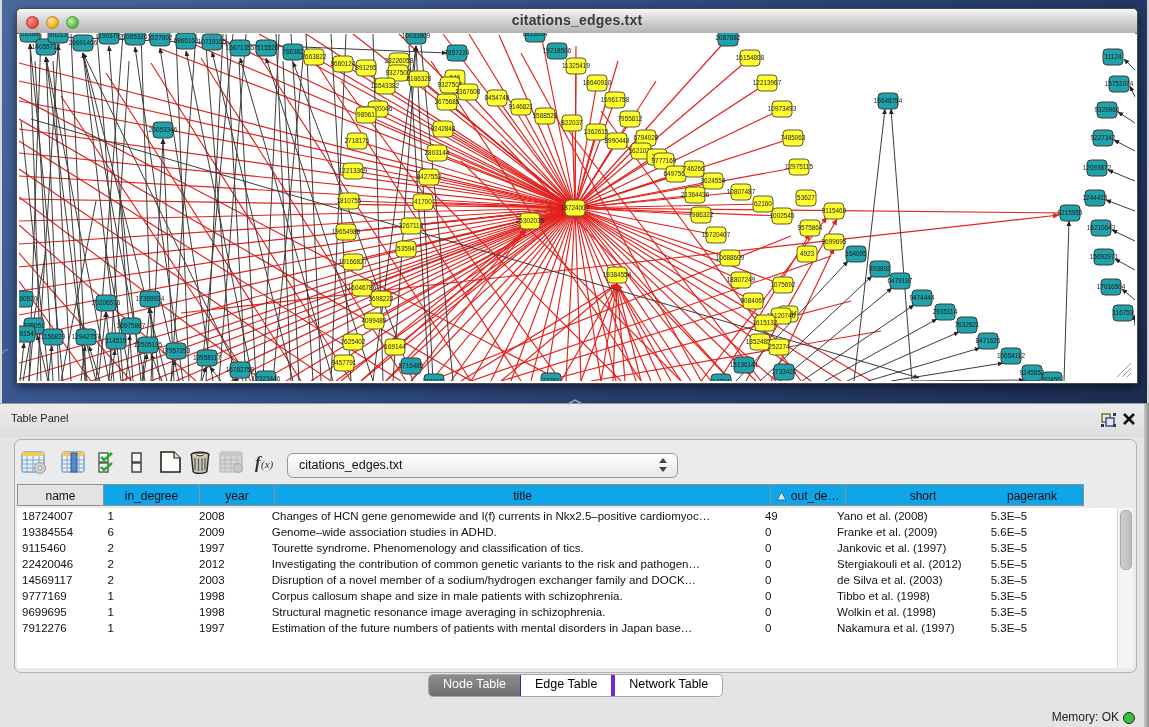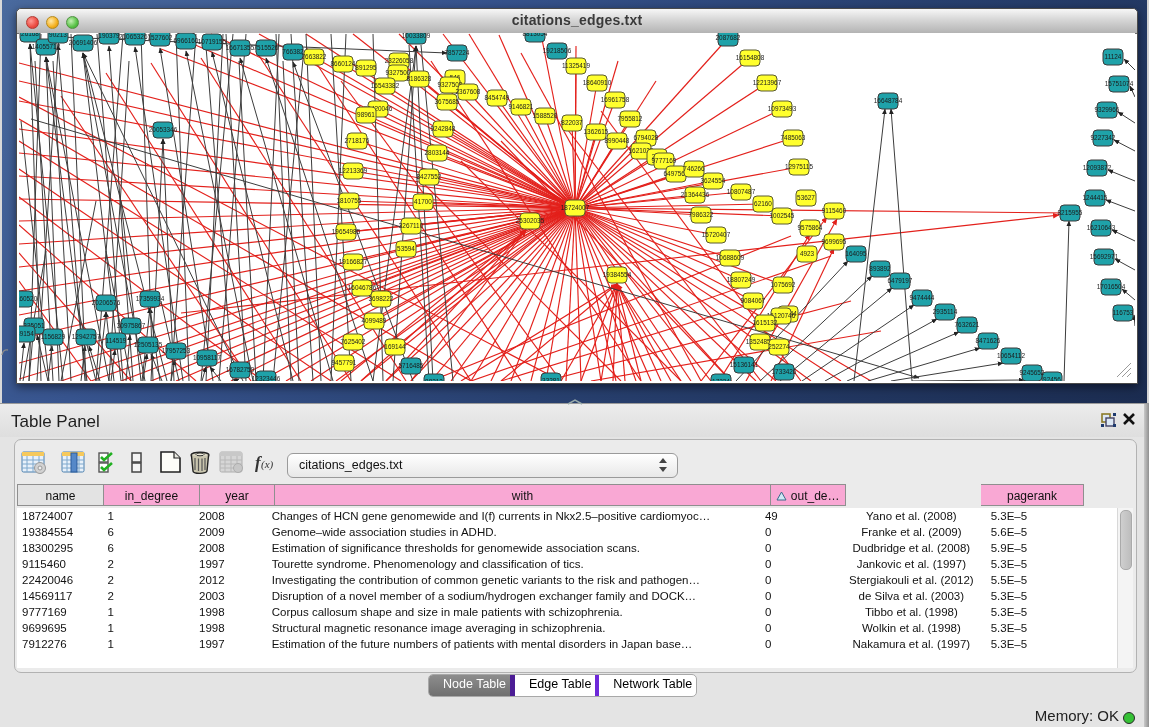--- a/index.html
+++ b/index.html
@@ -1,33 +1,33 @@
 <!DOCTYPE html>
 <html><head><meta charset="utf-8"><style>
 html,body{margin:0;padding:0;width:1149px;height:727px;overflow:hidden;font-family:"Liberation Sans",sans-serif;}
 #desk{position:absolute;left:0;top:0;width:1149px;height:403px;background:linear-gradient(135deg,#4a6a9e 0%,#37548e 30%,#28406f 60%,#1b2c50 100%);}
 #win{position:absolute;left:16px;top:8px;width:1120px;height:374px;background:#fff;border:1px solid #4a4a4a;border-radius:5px 5px 0 0;box-shadow:0 3px 10px rgba(0,0,10,.55);}
 #tbar{position:absolute;left:0;top:0;width:100%;height:24px;background:linear-gradient(#f7f7f7,#d6d6d6 45%,#bdbdbd 85%,#b3b3b3);border-bottom:1px solid #6f6f6f;border-radius:5px 5px 0 0;}
 #tbar .ti{position:absolute;top:3px;left:0;right:0;text-align:center;font-size:14px;font-weight:700;color:#3a3a3a;letter-spacing:.2px}
 .dot{position:absolute;top:7px;width:13px;height:13px;border-radius:50%;box-sizing:border-box}
 #panel{position:absolute;left:0;top:403px;width:1149px;height:324px;background:#e4e4e4;border-top:1px solid #9a9a9a;}
 #ph{position:absolute;left:0;top:0;width:100%;height:33px;background:linear-gradient(#ececec,#dedede);}
-#ph .t{position:absolute;left:11px;top:8px;font-size:17px;color:#1e1e1e}
+#ph .t{position:absolute;left:11px;top:8px;font-size:11px;color:#1e1e1e}
 #box{position:absolute;left:14px;top:35px;width:1121px;height:232px;background:#ebebeb;border:1px solid #b2b2b2;border-radius:7px;}
 #dd{position:absolute;left:272px;top:13px;width:389px;height:23px;background:linear-gradient(#fff,#e8e8e8);border:1px solid #9a9a9a;border-radius:6px;}
 #dd span{position:absolute;left:11px;top:4px;font-size:12.5px;color:#111}
 table{border-collapse:collapse;table-layout:fixed;font-size:11.5px;color:#111}
 td{height:16px;padding:0 0 0 5px;overflow:hidden;white-space:nowrap;border:0}
 #tb{position:absolute;left:2px;top:68px;width:1102px;height:160px;background:#fff;overflow:hidden}
 #th{position:absolute;left:2px;top:44px;width:1102px;height:23px}
-#th div{position:absolute;top:0;height:22px;box-sizing:border-box;border-right:1px solid #8f8f8f;border-top:1px solid #8f8f8f;border-bottom:1px solid #8f8f8f;background:#f9a8d4;text-align:center;font-size:12px;color:#111;line-height:22px}
-.c0{width:82px}.c1{width:91px}.c2{width:70px}.c3{width:491px}.c4{width:70px}.c5{width:150px;text-align:center}.c6{width:98px}.c7{width:30px}
+#th div{position:absolute;top:0;height:22px;box-sizing:border-box;border-right:1px solid #8f8f8f;border-top:1px solid #8f8f8f;border-bottom:1px solid #8f8f8f;background:#0ea5e9;text-align:center;font-size:12px;color:#111;line-height:22px}
+.c0{width:82px}.c1{width:91px}.c2{width:70px}.c3{width:491px}.c4{width:70px}.c5{width:150px;text-align:left}.c6{width:98px}.c7{width:30px}
 #tabs{position:absolute;left:428px;top:270px;height:21px;display:flex;border:1px solid #a8a8a8;border-radius:5px;overflow:hidden;background:#fff;font-size:12.5px}
-#tabs div{padding:2px 4px 0 14px;height:19px}
-#mem{position:absolute;right:30px;bottom:4px;font-size:15px;color:#222}
+#tabs div{padding:2px 14px 0 14px;height:19px}
+#mem{position:absolute;right:30px;bottom:4px;font-size:12px;color:#222}
 #memdot{position:absolute;right:14px;bottom:4px;width:12px;height:12px;border-radius:50%;background:#35c135;border:1.2px solid #2a2a2a;box-sizing:border-box}
 </style></head><body>
 <div id="desk">
  <div style="position:absolute;left:0;top:0;width:2px;height:403px;background:#d9d9d9"></div>
  <div style="position:absolute;right:0;top:0;width:2px;height:403px;background:#d4d4d4"></div>
  <svg style="position:absolute;left:0px;top:346px" width="10" height="12">
       <path d="M2,9 Q3,3 8,4" fill="none" stroke="#8a8a8a" stroke-width="1.3"></path>
     </svg>
  <div id="win">
   <div id="tbar">
@@ -935,24 +935,25 @@
         <span>citations_edges.txt</span>
     <svg style="position:absolute;right:9px;top:4px" width="10" height="15">
           <path d="M5,0 L9,5 L1,5 z" fill="#444"></path>
           <path d="M5,14 L9,9 L1,9 z" fill="#444"></path>
         </svg>
   </div>
   <div id="th">
     <div style="left:0;width:87px;background:#e3e3e3;border-left:1px solid #8f8f8f">name</div>
     <div style="left:87px;width:96px">in_degree</div>
     <div style="left:183px;width:75px">year</div>
-    <div style="left:258px;width:496px">with</div>
+    <div style="left:258px;width:496px">title</div>
     <div style="left:754px;width:75px"><svg width="11" height="10" style="vertical-align:-1px">
             <path d="M5.5,1 L10,9 L1,9 z" fill="#cfe8f6" stroke="#3a6a8a"></path>
           </svg> out_de…</div>
+    <div style="left:829px;width:155px">short</div>
     <div style="left:964px;width:103px">pagerank</div>
   </div>
   <div id="tb">
         <table>
           <tbody>
 <tr>
               <td class="c0">18724007</td>
               <td class="c1">1</td>
               <td class="c2">2008</td>
               <td class="c3">Changes of HCN gene genomewide and I(f) currents in Nkx2.5–positive cardiomyoc…</td>
@@ -962,30 +963,20 @@
               <td class="c7"></td>
             </tr>
 <tr>
               <td class="c0">19384554</td>
               <td class="c1">6</td>
               <td class="c2">2009</td>
               <td class="c3">Genome–wide association studies in ADHD.</td>
               <td class="c4">0</td>
               <td class="c5">Franke et al. (2009)</td>
               <td class="c6">5.6E–5</td>
-              <td class="c7"></td>
-            </tr>
-<tr>
-              <td class="c0">18300295</td>
-              <td class="c1">6</td>
-              <td class="c2">2008</td>
-              <td class="c3">Estimation of significance thresholds for genomewide association scans.</td>
-              <td class="c4">0</td>
-              <td class="c5">Dudbridge et al. (2008)</td>
-              <td class="c6">5.9E–5</td>
               <td class="c7"></td>
             </tr>
 <tr>
               <td class="c0">9115460</td>
               <td class="c1">2</td>
               <td class="c2">1997</td>
               <td class="c3">Tourette syndrome. Phenomenology and classification of tics.</td>
               <td class="c4">0</td>
               <td class="c5">Jankovic et al. (1997)</td>
               <td class="c6">5.3E–5</td>
@@ -1043,18 +1034,18 @@
             </tr>
   </tbody>
         </table>
       </div>
   <div style="position:absolute;right:3px;top:68px;width:15px;height:160px;background:#f4f4f4;border-left:1px solid #d8d8d8">
     <div style="position:absolute;left:2px;top:2px;width:10px;height:58px;background:linear-gradient(90deg,#cfcfcf,#bdbdbd);border:1px solid #aaa;border-radius:5px"></div>
   </div>
  </div>
  <div id="tabs">
     <div style="background:linear-gradient(#8d8d8d,#6f6f6f);color:#fff">Node Table</div>
-    <div style="border-left:5px solid #4c1d95">Edge Table</div>
+    <div style="border-left:1px solid #4c1d95">Edge Table</div>
     <div style="border-left:4px solid #6d28d9">Network Table</div>
  </div>
  <div id="mem">Memory: OK</div>
  <div id="memdot"></div>
  <div style="position:absolute;right:0;top:0;width:5px;height:324px;background:linear-gradient(90deg,#c9c9c9,#909090)"></div>
 </div>
 </body></html>

